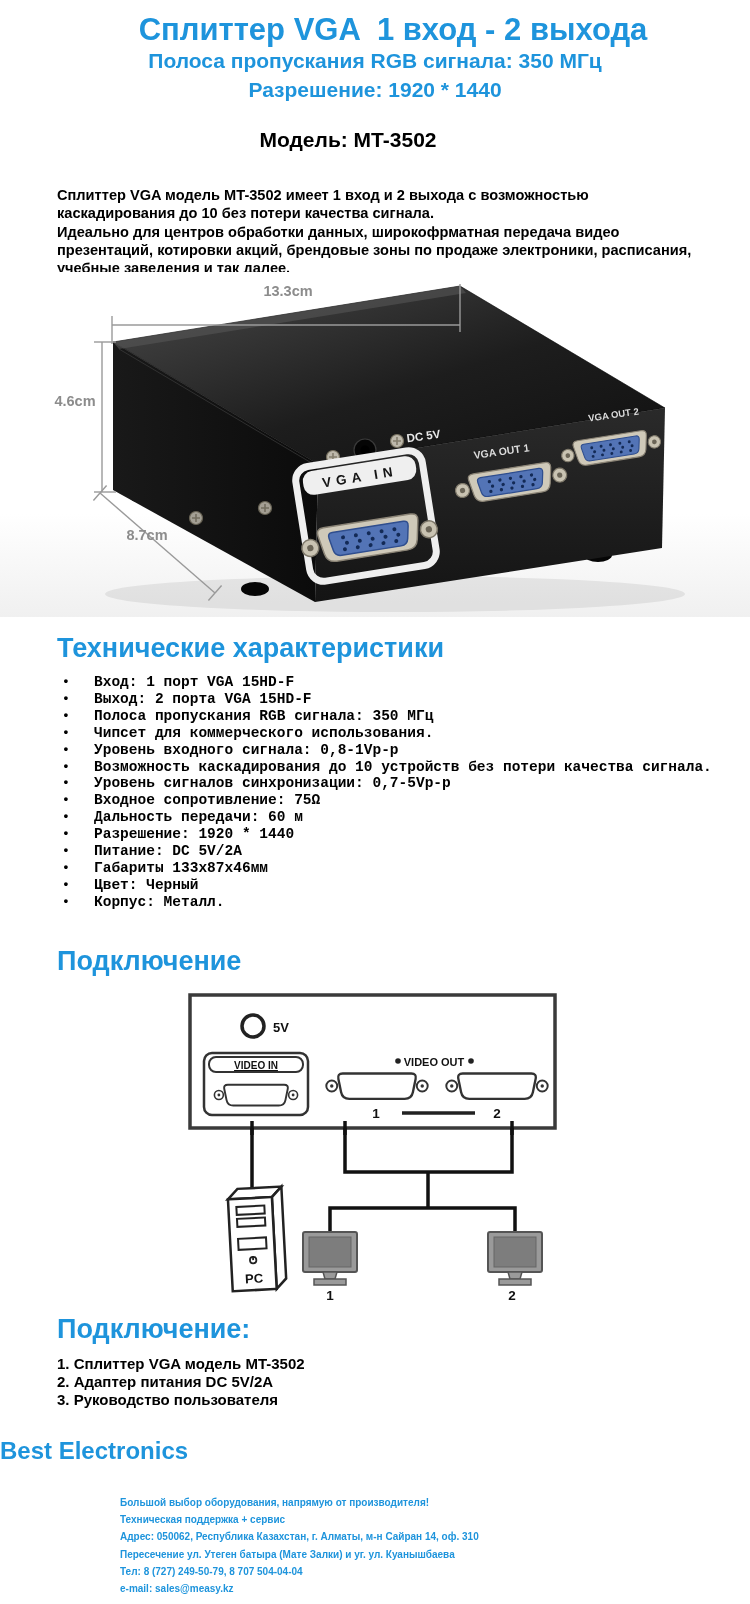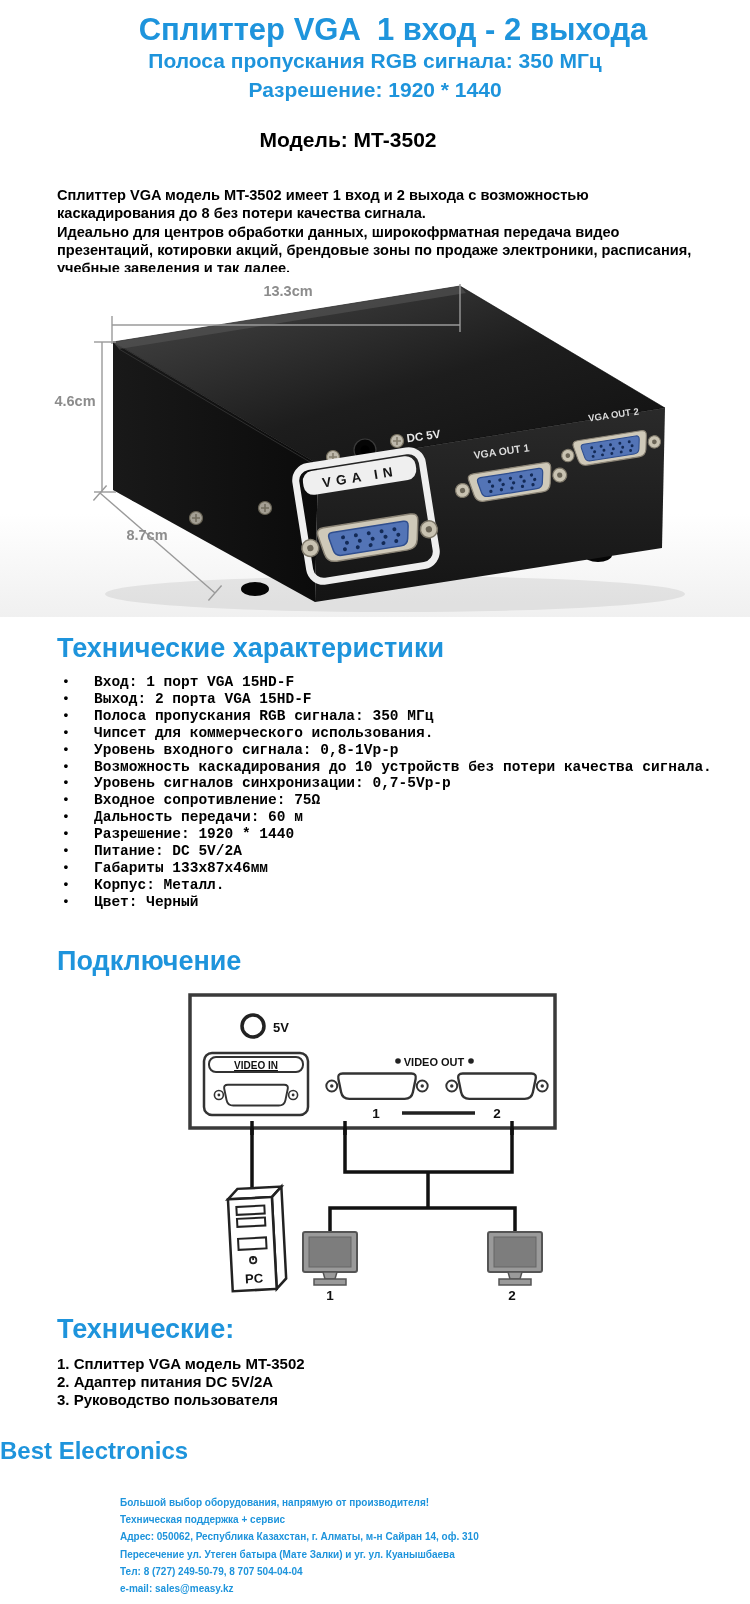--- a/index.html
+++ b/index.html
@@ -26,21 +26,21 @@
 <div class="page" style="--accent:#1E94DC">
 
   <div class="title-block">
     <div class="t1">Сплиттер VGA  1 вход - 2 выхода</div>
     <div class="t2">Полоса пропускания RGB сигнала: 350 МГц</div>
     <div class="t2">Разрешение: 1920 * 1440</div>
   </div>
   <div class="model">Модель: MT-3502</div>
 
   <div class="desc">
-    <div>Сплиттер VGA модель MT-3502 имеет 1 вход и 2 выхода с возможностью каскадирования до 8 без потери качества сигнала.</div>
+    <div>Сплиттер VGA модель MT-3502 имеет 1 вход и 2 выхода с возможностью каскадирования до 10 без потери качества сигнала.</div>
     <div>Идеально для центров обработки данных, широкофрматная передача видео презентаций, котировки акций, брендовые зоны по продаже электроники, расписания, учебные заведения и так далее.</div>
   </div>
 
   <svg viewBox="0 0 750 345" style="position:absolute;top:272px;left:0;width:750px;height:345px;">
     <defs>
       <linearGradient id="topGrad" x1="0" y1="0" x2="1" y2="1">
         <stop offset="0" stop-color="#4a4a4a"></stop>
           <stop offset="0.55" stop-color="#1d1d1d"></stop>
           <stop offset="1" stop-color="#101010"></stop>
       </linearGradient>
@@ -150,22 +150,22 @@
     <li>Полоса пропускания RGB сигнала: 350 МГц</li>
     <li>Чипсет для коммерческого использования.</li>
     <li>Уровень входного сигнала: 0,8-1Vp-p</li>
     <li>Возможность каскадирования до 10 устройств без потери качества сигнала.</li>
     <li>Уровень сигналов синхронизации: 0,7-5Vp-p</li>
     <li>Входное сопротивление: 75Ω</li>
     <li>Дальность передачи: 60 м</li>
     <li>Разрешение: 1920 * 1440</li>
     <li>Питание: DC 5V/2A</li>
     <li>Габариты 133x87x46мм</li>
+    <li>Цвет: Черный</li>
     <li>Корпус: Металл.</li>
-    <li>Цвет: Черный</li>
   </ul>
 
   <div class="sec-heading" style="top:946px;">Подключение</div>
 
   <svg viewBox="0 0 460 335" style="position:absolute;top:975px;left:170px;width:460px;height:335px;">
     <defs>
       <g id="vgaO">
         <path d="M -44,-16 L 44,-16 Q 51,-16 49.5,-9 L 46,8 Q 44.3,16.5 35.5,16.5 L -35.5,16.5 Q -44.3,16.5 -46,8 L -49.5,-9 Q -51,-16 -44,-16 Z" fill="#fff" stroke="#333" stroke-width="3"></path>
         <circle cx="-58" cy="0" r="7" fill="#fff" stroke="#333" stroke-width="2.5"></circle>
         <circle cx="-58" cy="0" r="2.2" fill="#333"></circle>
@@ -230,21 +230,21 @@
     <text x="160" y="325" text-anchor="middle" font-size="13.5" fill="#111">1</text>
     <g transform="translate(345,257)">
       <rect x="-27" y="0" width="54" height="40" rx="2" fill="#9a9a9a" stroke="#555" stroke-width="2"></rect>
       <rect x="-21" y="5" width="42" height="30" fill="#7d7d7d" stroke="#666" stroke-width="1"></rect>
       <polygon points="-7,40 7,40 5,47 -5,47" fill="#9a9a9a" stroke="#555" stroke-width="1.5"></polygon>
       <rect x="-16" y="47" width="32" height="6" fill="#9a9a9a" stroke="#555" stroke-width="1.5"></rect>
     </g>
     <text x="342" y="325" text-anchor="middle" font-size="13.5" fill="#111">2</text>
   </svg>
 
-  <div class="sec-heading" style="top:1314px;">Технические:</div>
+  <div class="sec-heading" style="top:1314px;">Подключение:</div>
   <div class="package">
     <div>1. Сплиттер VGA модель  MT-3502</div>
     <div>2. Адаптер питания  DC 5V/2A</div>
     <div>3. Руководство пользователя</div>
   </div>
 
   <div class="brand">Best Electronics</div>
   <div class="contact">
     <div>Большой выбор оборудования, напрямую от производителя!</div>
     <div>Техническая поддержка + сервис</div>

